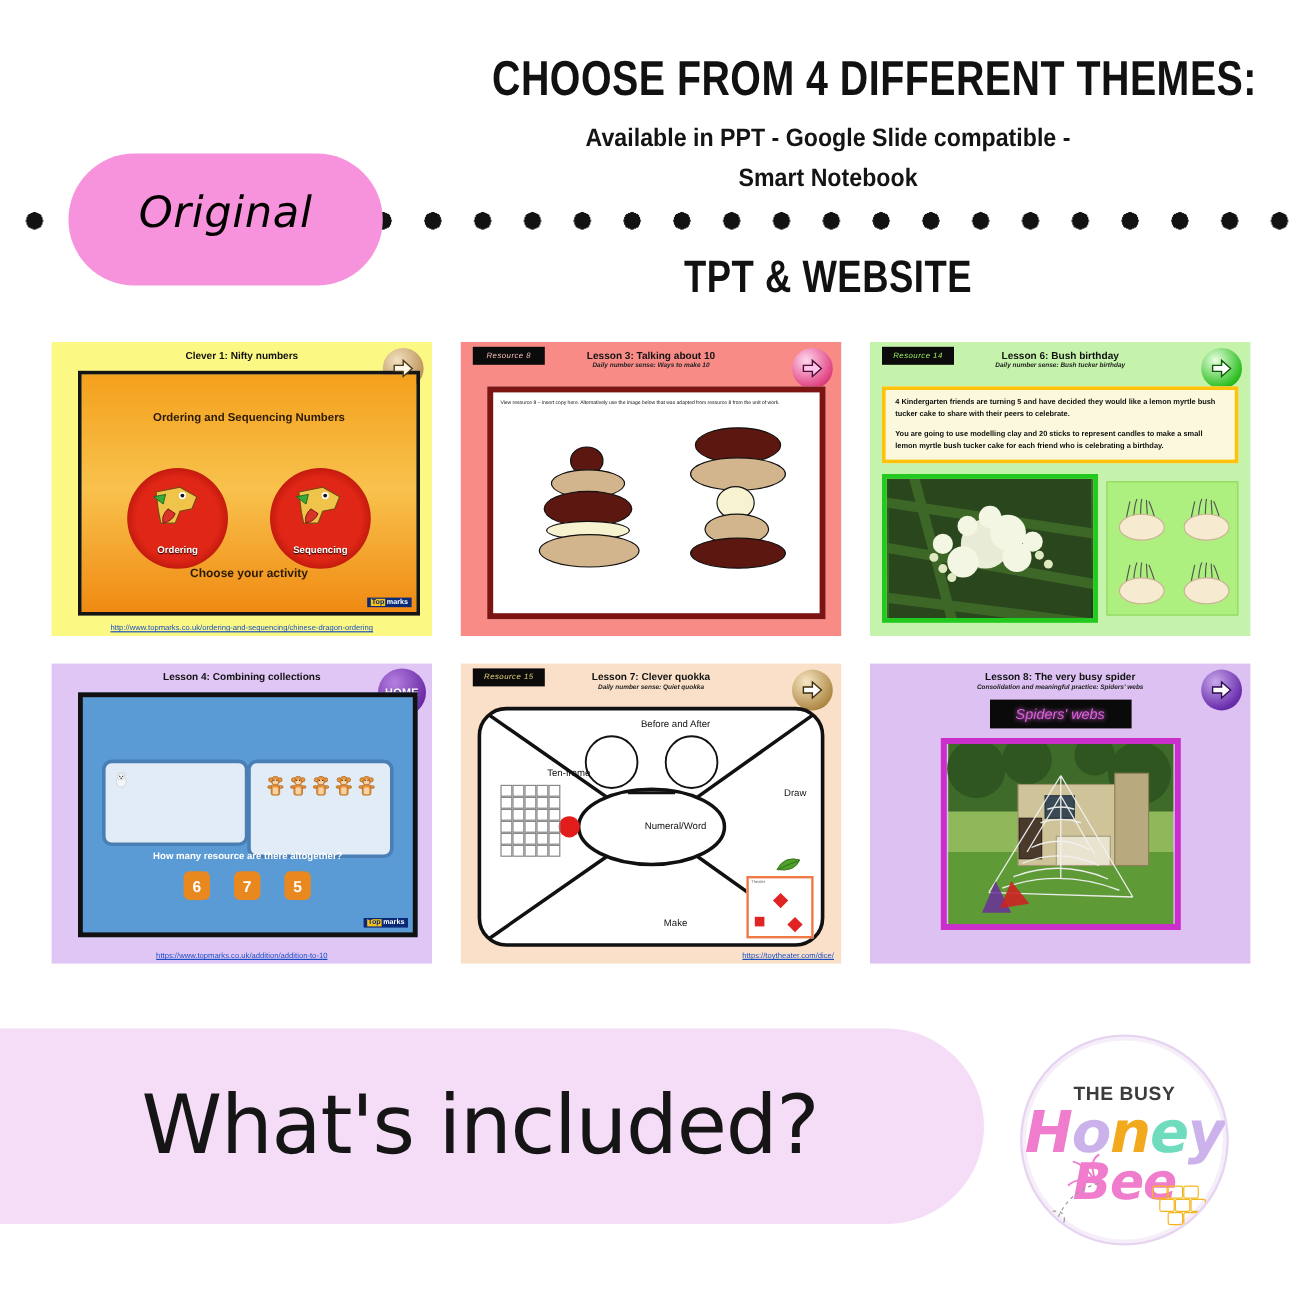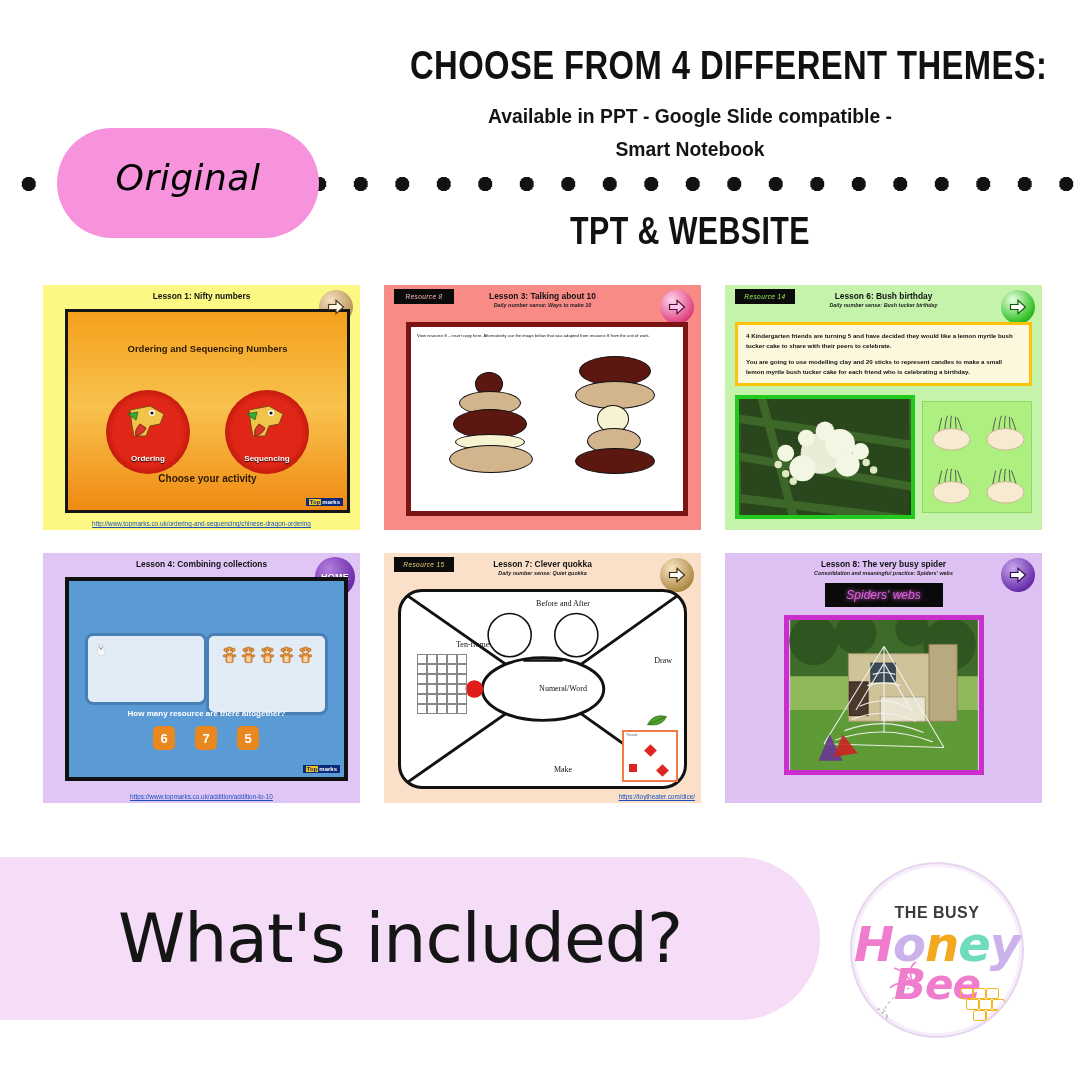--- a/index.html
+++ b/index.html
@@ -173,21 +173,21 @@
     display:flex;align-items:center;justify-content:center;color:#fff;font-weight:bold;font-size:13px;
   }
 
   
   .c5{background:#fae0c8;}
   .c5 .res-tag{color:#e8d17a;}
   .c5 .sheet{
     position:absolute;left:14px;top:36px;right:14px;bottom:14px;
     background:#ffffff;border:3px solid #111;border-radius:24px;
   }
-  .c5 .lab{position:absolute;font-family:Liberation Serif, serif;font-size:8px;color:#111;padding-left:41px;}
+  .c5 .lab{position:absolute;font-family:Liberation Sans, sans-serif;font-size:8px;color:#111;padding-left:41px;}
   .tenframe{position:absolute;left:16px;top:62px;display:grid;grid-template-columns:repeat(5,10px);grid-template-rows:repeat(6,10px);}
   .tenframe div{border:1px solid #888;box-sizing:border-box;}
 
   
   .c6{background:#dcc1f2;}
   .c6 .titlebar{
     position:absolute;left:50%;transform:translateX(-50%);top:30px;
     width:118px;height:24px;background:#0a0a0a;
     display:flex;align-items:center;justify-content:center;
     color:#e05fe0;font-style:italic;font-size:12px;
@@ -257,21 +257,21 @@
   <div class="tptline">TPT &amp; WEBSITE</div>
 
   <div class="pill"></div>
   <div class="pill-label">Original</div>
 
   <div class="grid">
 
     <div class="row">
 
       <div class="card c1">
-        <div class="lesson-title">Lesson 1: Nifty numbers</div>
+        <div class="lesson-title">Clever 1: Nifty numbers</div>
         <div class="nav-btn" style="background:radial-gradient(circle at 35% 30%,#f0dcb8,#c9a濃)">
           <span style="position:absolute;inset:0;border-radius:50%;background:radial-gradient(circle at 35% 30%,#f2e0bf,#bb9257 75%,#8d6a37);"></span>
           <svg viewBox="0 0 24 24" style="position:relative;z-index:2">
             <path d="M3 9h9V4l9 8-9 8v-5H3z" fill="#fff8e8" stroke="#4a3a1a" stroke-width="1.4"></path>
           </svg>
         </div>
         <div class="screen">
           <div class="game-sub">Ordering and Sequencing Numbers</div>
 
           <div class="dragon-btn" style="left:38px;">

